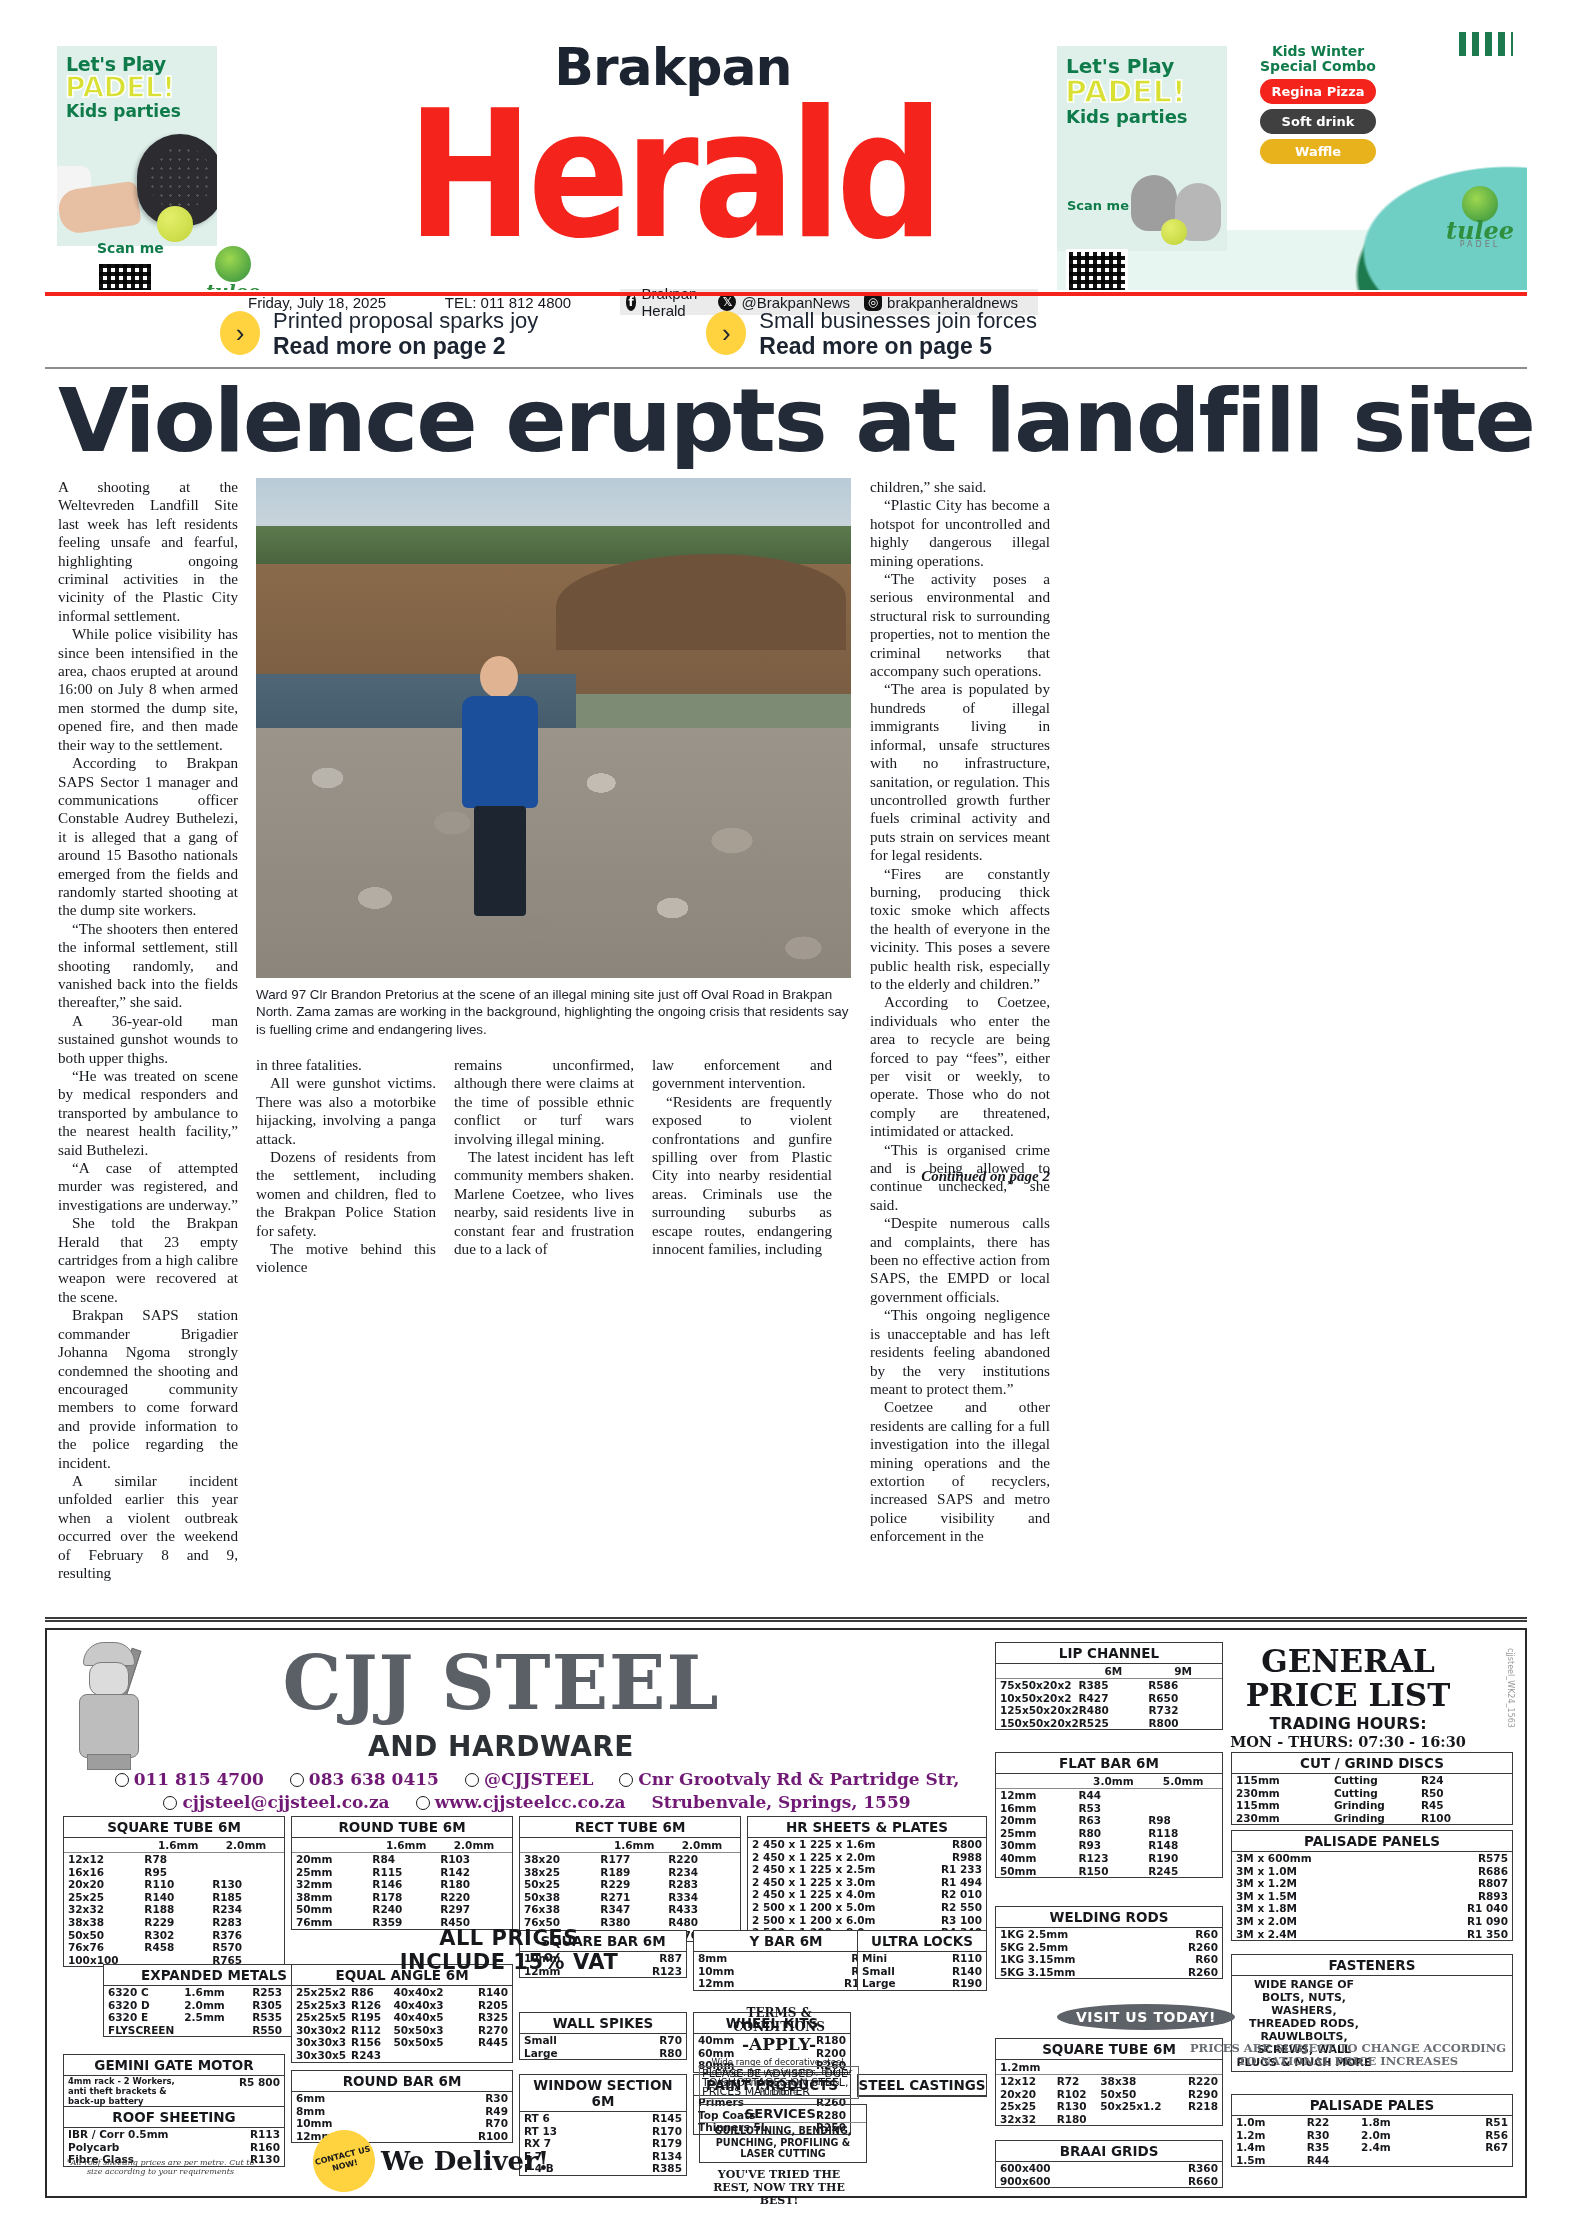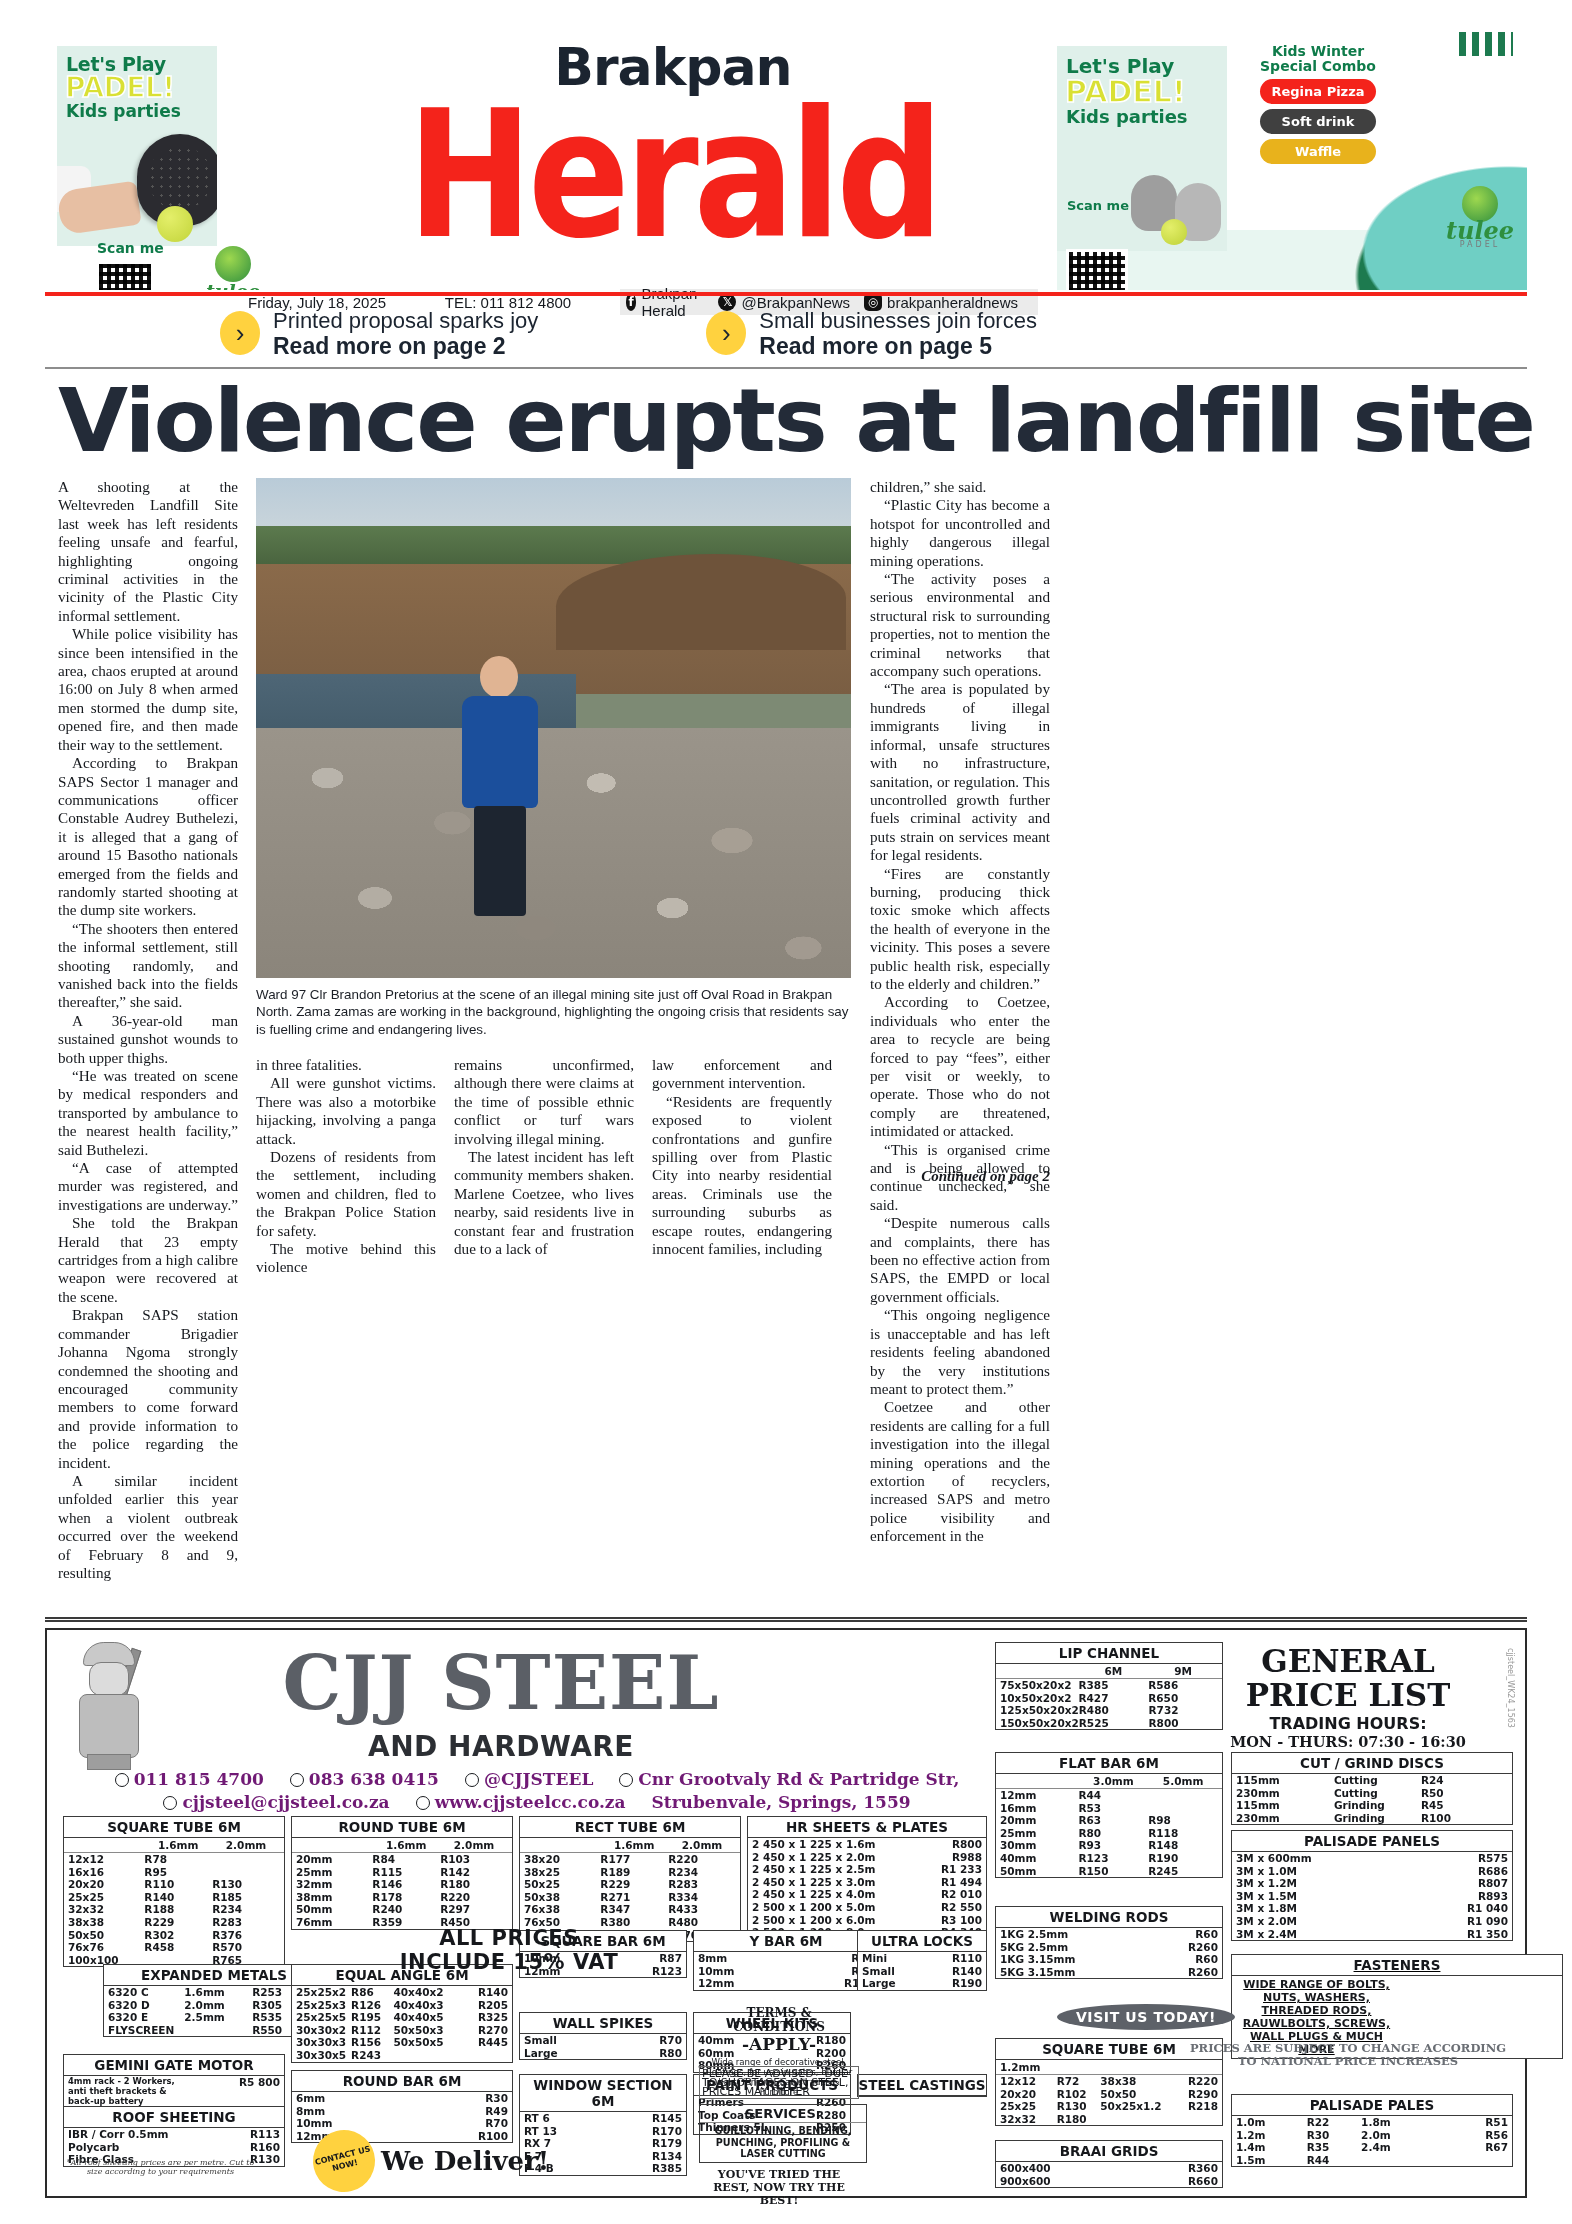--- a/index.html
+++ b/index.html
@@ -935,21 +935,21 @@
             </div>
             <div class="row">
               <span class="c1w">1KG 3.15mm</span>
               <span class="c2w">R60</span>
             </div>
             <div class="row">
               <span class="c1w">5KG 3.15mm</span>
               <span class="c2w">R260</span>
             </div>
           </div>
-          <div class="tbl" style="left: 1180px; top: 320px; width: 332px; text-decoration: underline;">
+          <div class="tbl" style="left: 1180px; top: 320px; width: 282px;">
             <div class="th">FASTENERS</div>
             <div class="row">
               <span class="c1w" style="flex: 1 1 0%; text-align: center; font-size: 11px; line-height: 13px; padding: 2px 0px;">WIDE RANGE OF BOLTS, NUTS, WASHERS, THREADED RODS, RAUWLBOLTS, SCREWS, WALL PLUGS &amp; MUCH MORE</span>
               <span class="c2" style="flex: 1 1 0%; text-align: center; font-size: 11px; line-height: 13px; padding: 2px 0px;"></span>
             </div>
           </div>
           <div class="tbl" style="left: 12px; top: 420px; width: 222px;">
             <div class="th">GEMINI GATE MOTOR</div>
             <div class="row">
               <span class="c1w" style="white-space: pre-line; font-size: 8.4px; line-height: 10px;">4mm rack - 2 Workers,

